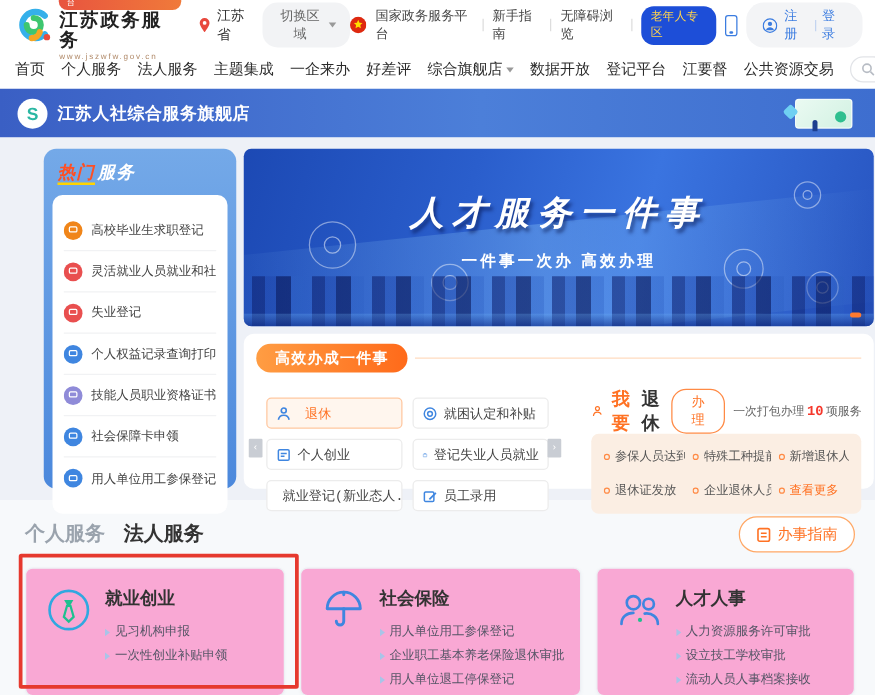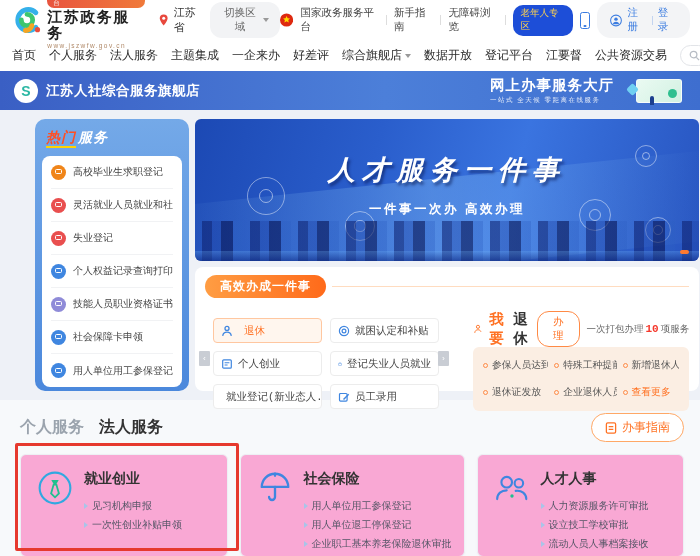--- a/index.html
+++ b/index.html
@@ -43,21 +43,21 @@
   .mini-shot .scr1::after { content:""; position:absolute; right:4px; bottom:4px; width:9px; height:9px; border-radius:50%; background:#2fbf8f; }
   .mini-shot .gem { position:absolute; left:4px; top:8px; width:9px; height:9px; background:#6fd0f2; transform:rotate(45deg); border-radius:2px; }
   .mini-shot .man { position:absolute; left:26px; bottom:0; width:4px; height:9px; background:#1c3f8f; border-radius:2px 2px 0 0; }
 
   
   .main-bg { height:290px; background:#eef1f7; padding:9px 16px 9px 35px; display:flex; gap:6px; }
 
   .hot-panel { width:154px; background:linear-gradient(180deg,#74a9e8,#4b88dc); border-radius:10px; padding:7px 7px 9px; }
   .hot-title { font-size:14px; font-weight:900; font-style:italic; color:#fff; padding:3px 4px 5px; letter-spacing:1px; }
   .hot-accent { color:#ff4f23; border-bottom:2.5px solid #ffd400; padding-bottom:1px; margin-right:2px; }
-  .hot-card { background:#fff; border-radius:8px; margin-top:4px; padding:0 9px; }
+  .hot-card { background:#fff; border-radius:8px; margin-top:4px; padding:12px 9px; }
   .hot-item { display:flex; align-items:center; gap:7px; height:33px; border-bottom:1px solid #f1f2f4; font-size:10px; color:#444; cursor:pointer; white-space:nowrap; overflow:hidden; }
   .hot-item:last-child { border-bottom:none; }
   .hot-ico { flex:none; width:15px; height:15px; border-radius:50%; background:#3f86e0; }
   .hot-ico i { display:block; width:7px; height:5px; border:1px solid #fff; border-radius:1.5px; margin:4.5px auto 0; }
 
   .right-col { flex:1; display:flex; flex-direction:column; gap:6px; }
 
   
   .hero { height:142px; border-radius:6px; position:relative; overflow:hidden; text-align:center; color:#fff;
     background:linear-gradient(105deg,#1c49b4 0%,#2a5ecc 35%,#3a74e0 62%,#2754c0 100%); }
@@ -190,24 +190,20 @@
         <path d="M8 8l3 3" stroke="#b7bcc4" stroke-width="1.4"></path>
       </svg>
 
     </div>
   </div>
 
   <div class="store-banner">
     <span class="s-circle">S</span>
     <span class="store-title">江苏人社综合服务旗舰店</span>
     <div class="hall-wrap">
-      <div>
-        <div class="hall-title">网上办事服务大厅</div>
-        <div class="hall-sub">一站式 全天候 零距离在线服务</div>
-      </div>
       <div class="mini-shot">
         <i class="scr1"></i>
           <i class="gem"></i>
           <i class="man"></i>
       </div>
     </div>
   </div>
 
   <div class="main-bg">
 
@@ -424,25 +420,25 @@
           </svg>
         </div>
         <div class="card-body">
           <div class="card-title">社会保险</div>
           <div class="card-link">
               <i class="arr"></i>
               <span>用人单位用工参保登记</span>
             </div>
           <div class="card-link">
               <i class="arr"></i>
+              <span>企业职工基本养老保险退休审批</span>
+            </div>
+          <div class="card-link">
+              <i class="arr"></i>
               <span>用人单位退工停保登记</span>
-            </div>
-          <div class="card-link">
-              <i class="arr"></i>
-              <span>企业职工基本养老保险退休审批</span>
             </div>
         </div>
       </div>
 
       <div class="card">
         <div class="card-ico">
           <svg width="36" height="36" viewBox="0 0 34 34">
             <circle cx="12" cy="11.5" r="5" fill="none" stroke="#3f86e0" stroke-width="2"></circle>
             <path d="M3 27.5c0-5.2 4-8.3 9-8.3" fill="none" stroke="#3f86e0" stroke-width="2" stroke-linecap="round"></path>
             <circle cx="23.5" cy="12.5" r="4" fill="none" stroke="#3f86e0" stroke-width="2"></circle>

